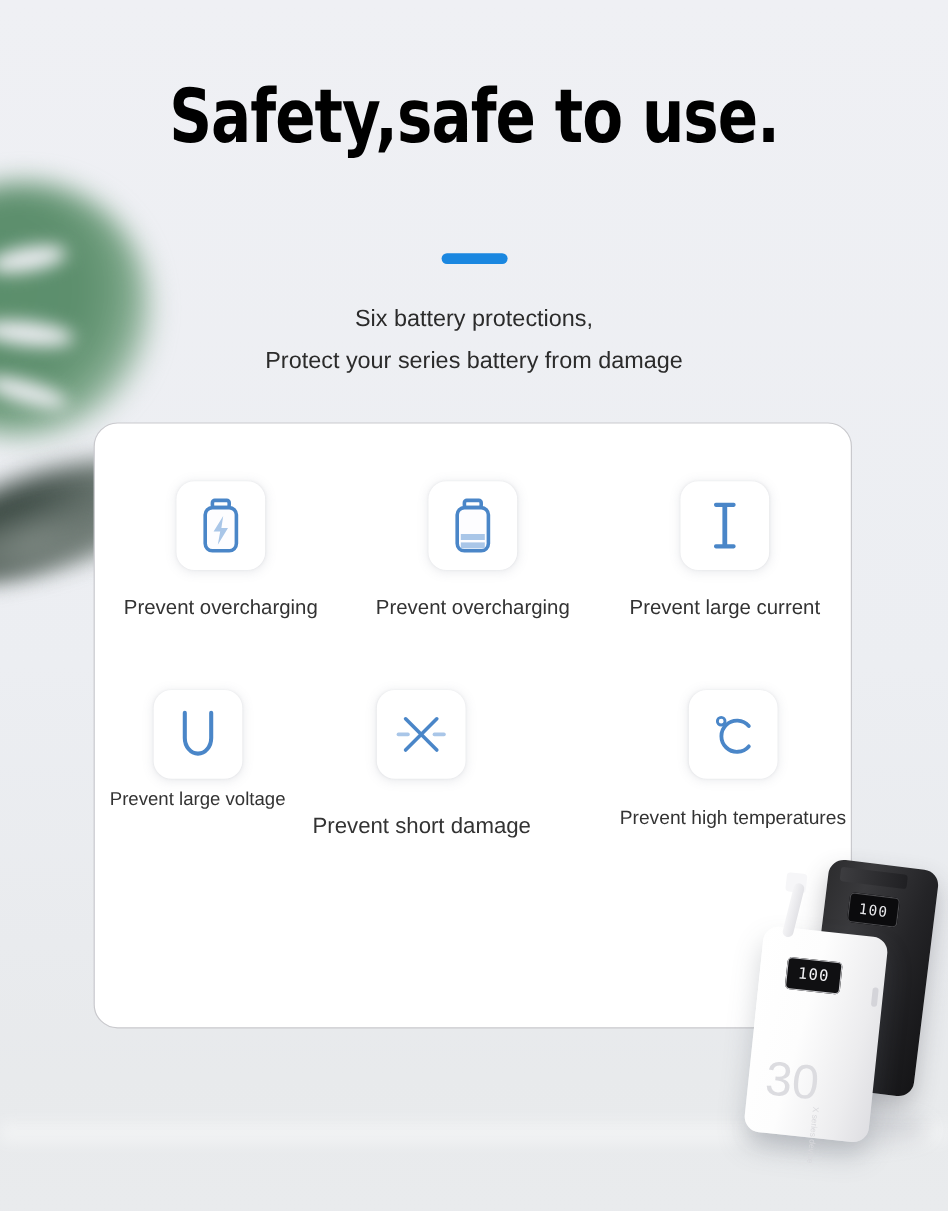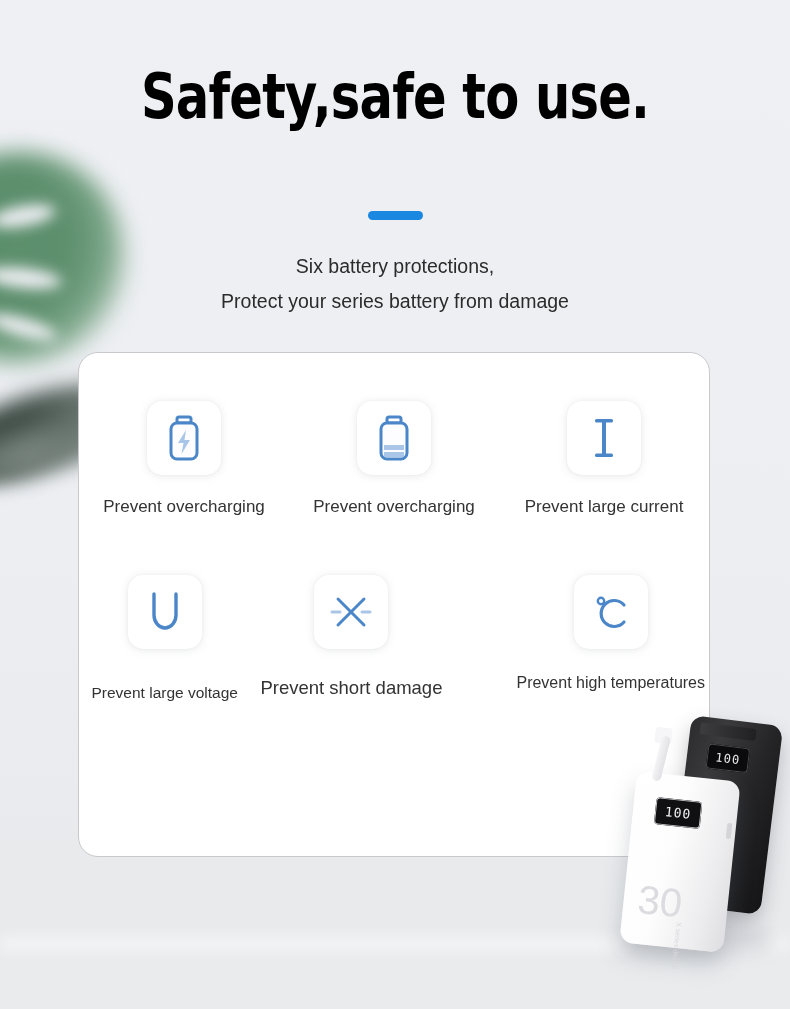--- a/index.html
+++ b/index.html
@@ -123,21 +123,21 @@
   }
   .cap {
     margin-top:22px;
     font-size:17px;
     color:#333;
     white-space:nowrap;
   }
 
   
   .row2 { margin-top:58px; }
-  .row2 .cell:nth-child(1) .cap { font-size:15.5px; margin-top:35px; }
+  .row2 .cell:nth-child(1) .cap { font-size:15.5px; margin-top:9px; }
   .row2 .cell:nth-child(2) .cap { font-size:18.5px; margin-top:28px; }
   .row2 .cell:nth-child(3) .cap { font-size:16px; margin-top:25px; }
   .row2 .cell:nth-child(3) { transform:translateX(6px);margin-left:48px; }
 
   
   .products {
     position:absolute;
     left:618px; top:714px;
     width:180px; height:246px;
   }

